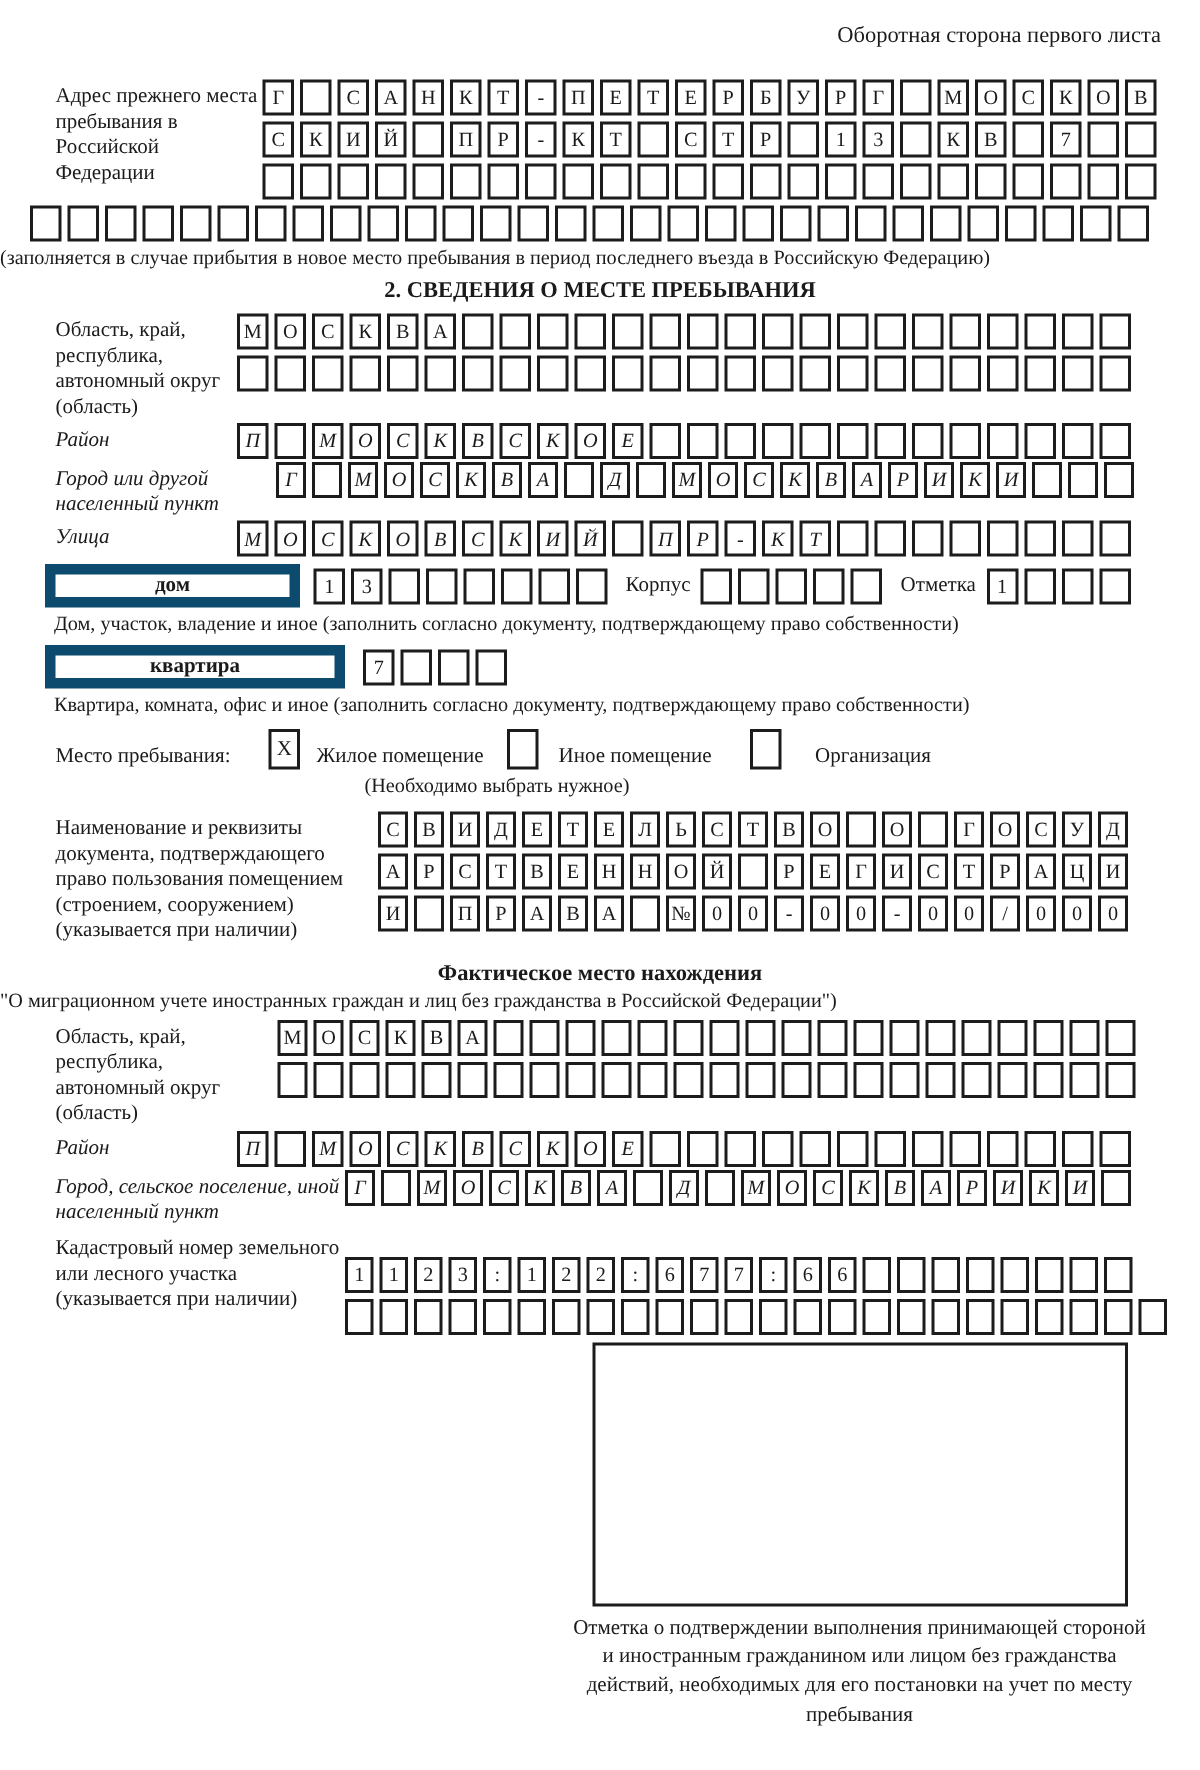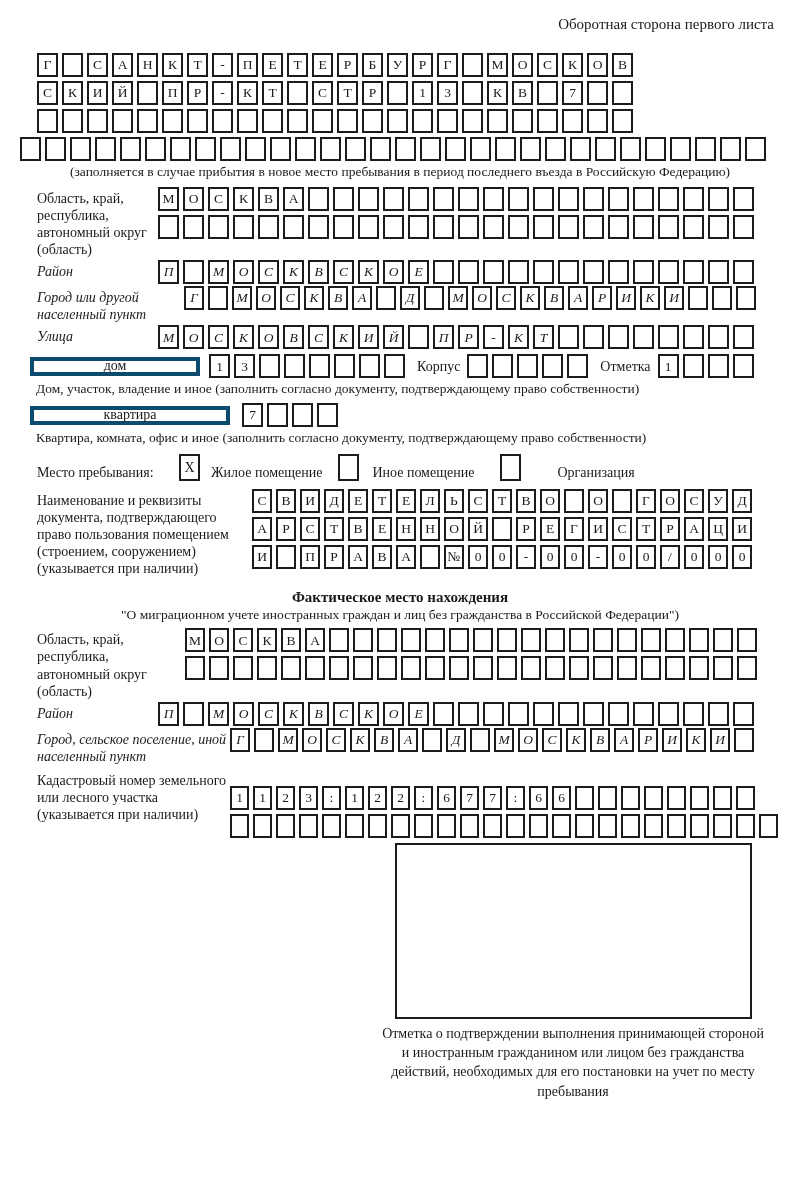--- a/index.html
+++ b/index.html
@@ -19,28 +19,28 @@
   .cell{
     box-sizing:border-box;flex:none;width:21px;height:24px;
     border:2px solid #1c1c1c;margin-right:4px;background:#fff;
     display:inline-flex;align-items:center;justify-content:center;
     font-size:13.5px;line-height:1;
   }
   .c24 .cell{width:20px;}
   .c23 .cell{width:19px;}
   .fullrow{margin:4px 0 0 20px;}
   .caption{font-size:13.5px;line-height:1.25;}
-  .center{text-align:center;margin-top:3px;}
+  .center{text-align:left;margin-top:3px;}
   .leftcap{margin:3px 0 0 36px;}
   .sec-title{font-weight:bold;font-size:15px;text-align:center;margin-top:5px;}
   .mt6{margin-top:6px;} .mt4{margin-top:4px;} .mt2{margin-top:2px;font-style:italic;} .mt8{margin-top:8px;}
   .dom-row{display:flex;align-items:center;margin:5px 0 0 30px;}
   .wbox{
-    box-sizing:border-box;border:4px solid #0c4a6e;height:19px;
-    display:inline-flex;align-items:center;justify-content:center;flex:none;
+    box-sizing:border-box;border:7px solid #0c4a6e;height:29px;
+    display:inline-flex;align-items:center;justify-content:center;flex:none;font-weight:bold;
   }
   .dom-box{width:170px;margin-right:9px;}
   .kv-box{width:200px;margin-right:12px;}
   .inline-lbl{flex:none;margin:0 7px 0 8px;padding-top:1px;}
   .mesto-row{display:flex;align-items:flex-end;margin:7px 0 0 37px;}
   .chk{
     box-sizing:border-box;flex:none;width:21px;height:27px;border:2px solid #1c1c1c;
     display:inline-flex;align-items:center;justify-content:center;font-size:14px;
   }
   .mesto-lbl{flex:none;width:138px;}
@@ -53,20 +53,21 @@
   .stamp-caption{width:392px;margin:5px 0 0 -18px;text-align:center;font-size:14px;line-height:1.38;}
 </style>
 </head>
 <body>
 
 <div class="page">
 
   <div class="hdr-note">Оборотная сторона первого листа</div>
 
   <div class="row" style="margin-top:20px;">
+    <div class="lbl w138">Адрес прежнего места пребывания в Российской Федерации</div>
     <div class="gridcol">
       <div class="cellrow">
           <span class="cell">Г</span>
           <span class="cell"></span>
           <span class="cell">С</span>
           <span class="cell">А</span>
           <span class="cell">Н</span>
           <span class="cell">К</span>
           <span class="cell">Т</span>
           <span class="cell">-</span>
@@ -168,20 +169,21 @@
       <span class="cell"></span>
       <span class="cell"></span>
       <span class="cell"></span>
       <span class="cell"></span>
       <span class="cell"></span>
       <span class="cell"></span>
       <span class="cell"></span>
     </div>
   <div class="caption center">(заполняется в случае прибытия в новое место пребывания в период последнего въезда в Российскую Федерацию)</div>
 
+  <div class="sec-title">2. СВЕДЕНИЯ О МЕСТЕ ПРЕБЫВАНИЯ</div>
 
   <div class="row mt6">
     <div class="lbl w121">Область, край, республика, автономный округ (область)</div>
     <div class="gridcol">
       <div class="cellrow">
           <span class="cell">М</span>
           <span class="cell">О</span>
           <span class="cell">С</span>
           <span class="cell">К</span>
           <span class="cell">В</span>
@@ -365,22 +367,23 @@
   </div>
   <div class="caption leftcap">Квартира, комната, офис и иное (заполнить согласно документу, подтверждающему право собственности)</div>
 
   <div class="mesto-row">
     <div class="mesto-lbl">Место пребывания:</div>
     <span class="chk" style="margin-left:4px;">X</span>
     <span class="opt" style="margin-left:11px;">Жилое помещение</span>
     <span class="chk" style="margin-left:16px;"></span>
     <span class="opt" style="margin-left:13px;">Иное помещение</span>
     <span class="chk" style="margin-left:26px;"></span>
-    <span class="opt" style="margin-left:36px;">Организация</span>
-  </div>
+    <span class="opt" style="margin-left:22px;">Организация</span>
+  </div>
+  <div class="caption mesto-cap">(Необходимо выбрать нужное)</div>
 
   <div class="row mt8">
     <div class="lbl w215">Наименование и реквизиты документа, подтверждающего право пользования помещением (строением, сооружением) (указывается при наличии)</div>
     <div class="gridcol">
       <div class="cellrow c24">
           <span class="cell">С</span>
           <span class="cell">В</span>
           <span class="cell">И</span>
           <span class="cell">Д</span>
           <span class="cell">Е</span>

